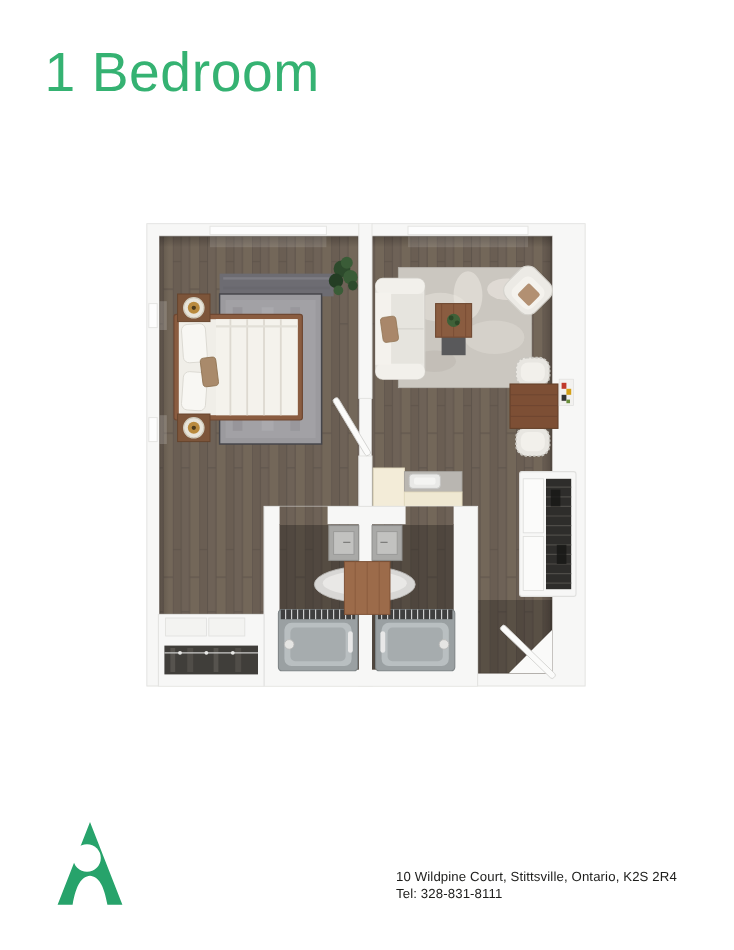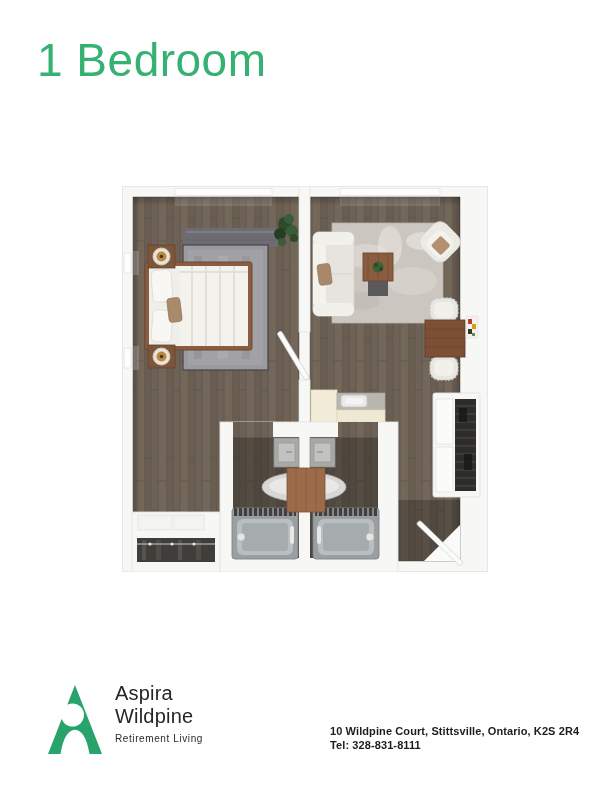--- a/index.html
+++ b/index.html
@@ -13,21 +13,21 @@
     color:#35b272;
   }
   .plan-wrap{position:absolute;left:122px;top:186px;width:366px;height:386px;}
   .footer{position:absolute;left:0;top:668px;width:612px;height:124px;}
   .logo-icon{position:absolute;left:45px;top:16px;width:60px;height:72px;}
   .brand-text{position:absolute;left:115px;top:14px;color:#262626;}
   .brand-line{font-size:20px;line-height:23px;font-weight:400;letter-spacing:0.2px;}
   .brand-tagline{font-size:10px;letter-spacing:0.6px;margin-top:5px;color:#2a2a2a;font-weight:400;}
   .contact{
     position:absolute;left:330px;top:56px;color:#1d1d1b;
-    font-size:11px;font-weight:bold;line-height:14px;letter-spacing:0.1px;
+    font-size:11px;font-weight:normal;line-height:14px;letter-spacing:0.1px;
   }
   svg{display:block;}
 </style>
 </head>
 <body>
 
 <div class="page">
 
   <h1 class="title">1 Bedroom</h1>
 
@@ -301,24 +301,19 @@
         <circle cx="72" cy="358" r="1.6" fill="#e8e8e6"></circle>
       </g>
     </svg>
   </div>
 
   <div class="footer">
     <svg class="logo-icon" viewBox="0 0 60 72">
       <path d="M30,1 L57,70 L44.5,70 C41.5,53 37,46.5 30,45.8 C23,46.5 18.5,53 15.5,70 L3,70 Z" fill="#27a36b"></path>
       <circle cx="27.5" cy="31" r="11.5" fill="#ffffff"></circle>
     </svg>
-    <div class="brand-text">
-      <div class="brand-line">Aspira</div>
-      <div class="brand-line">Wildpine</div>
-      <div class="brand-tagline">Retirement Living</div>
-    </div>
     <div class="contact">
       <div>10 Wildpine Court, Stittsville, Ontario, K2S 2R4</div>
       <div>Tel: 328-831-8111</div>
     </div>
   </div>
 
 </div>
 
 </body></html>

